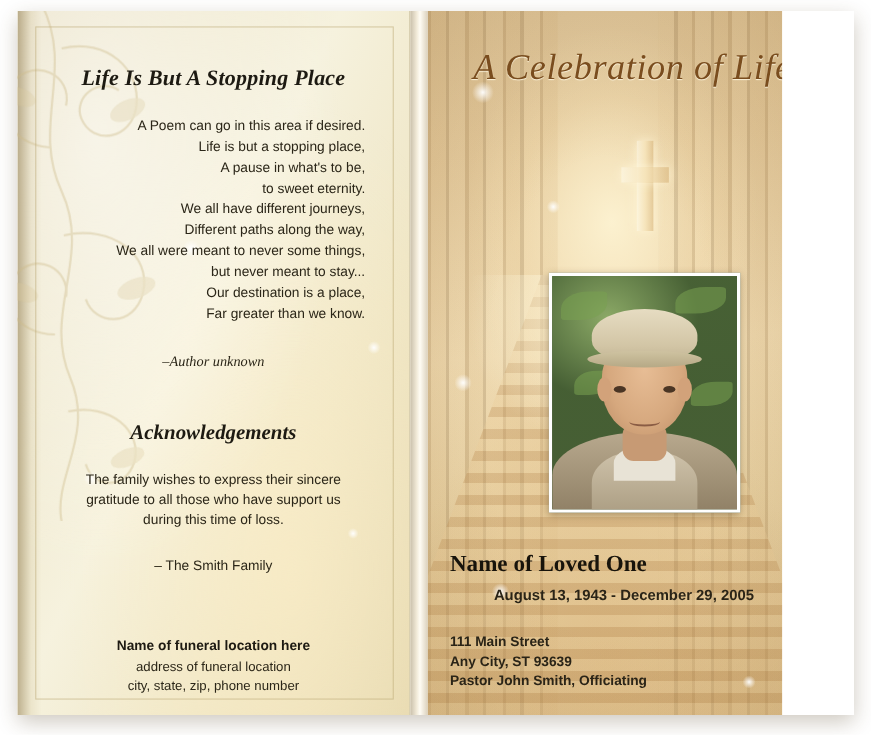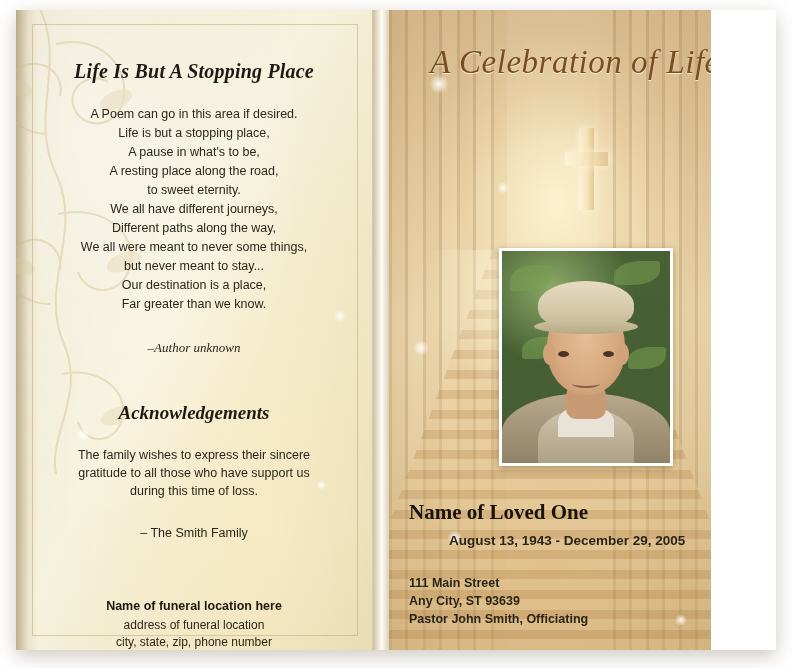--- a/index.html
+++ b/index.html
@@ -93,20 +93,21 @@
     font-size: 20px;
     color: #1d1a12;
     margin: 6px 0 22px 0;
     letter-spacing: 0.2px;
   }
   .poem-body {
     font-family: "Liberation Sans", sans-serif;
     font-size: 12.5px;
     line-height: 19px;
     color: #2b2618;
+    text-align: right;
   }
   .poem-body div { white-space: pre; }
   .poem-author {
     font-family: "Liberation Serif", serif;
     font-style: italic;
     font-size: 13px;
     margin-top: 26px;
     color: #2b2618;
   }
 
@@ -416,21 +417,20 @@
       <div class="sparkle" style="left:300px;top:470px;width:10px;height:10px;"></div>
 
       <div class="left-content">
 
         <div class="poem-title">Life Is But A Stopping Place</div>
 
         <div class="poem-body">
           <div>A Poem can go in this area if desired.</div>
           <div>Life is but a stopping place,</div>
           <div>A pause in what's to be,</div>
-          <div>A resting place along the road,</div>
           <div>to sweet eternity.</div>
           <div>We all have different journeys,</div>
           <div>Different paths along the way,</div>
           <div>We all were meant to never some things,</div>
           <div>but never meant to stay...</div>
           <div>Our destination is a place,</div>
           <div>Far greater than we know.</div>
         </div>
 
         <div class="poem-author">–Author unknown</div>

